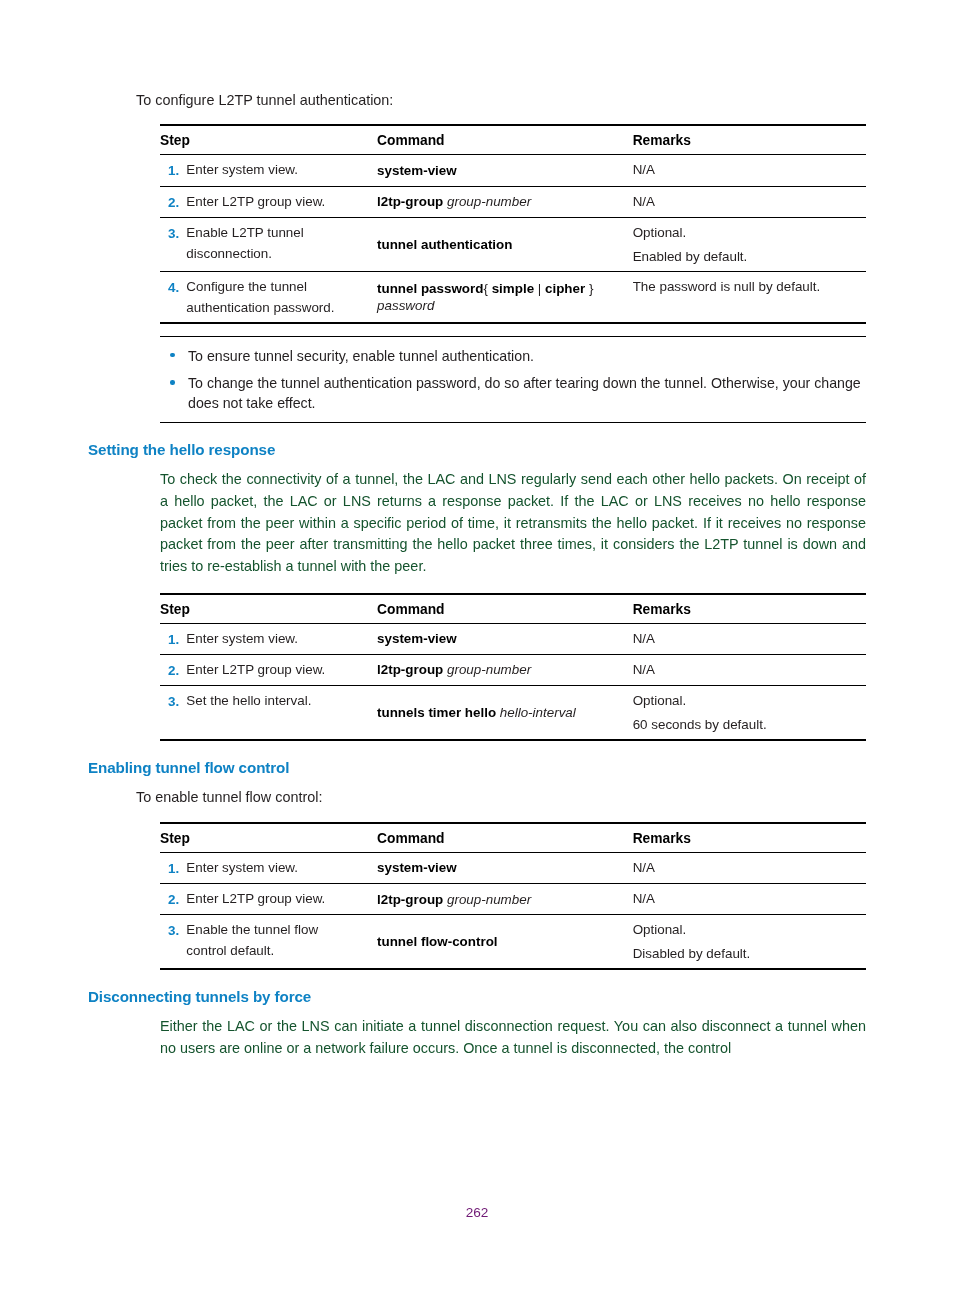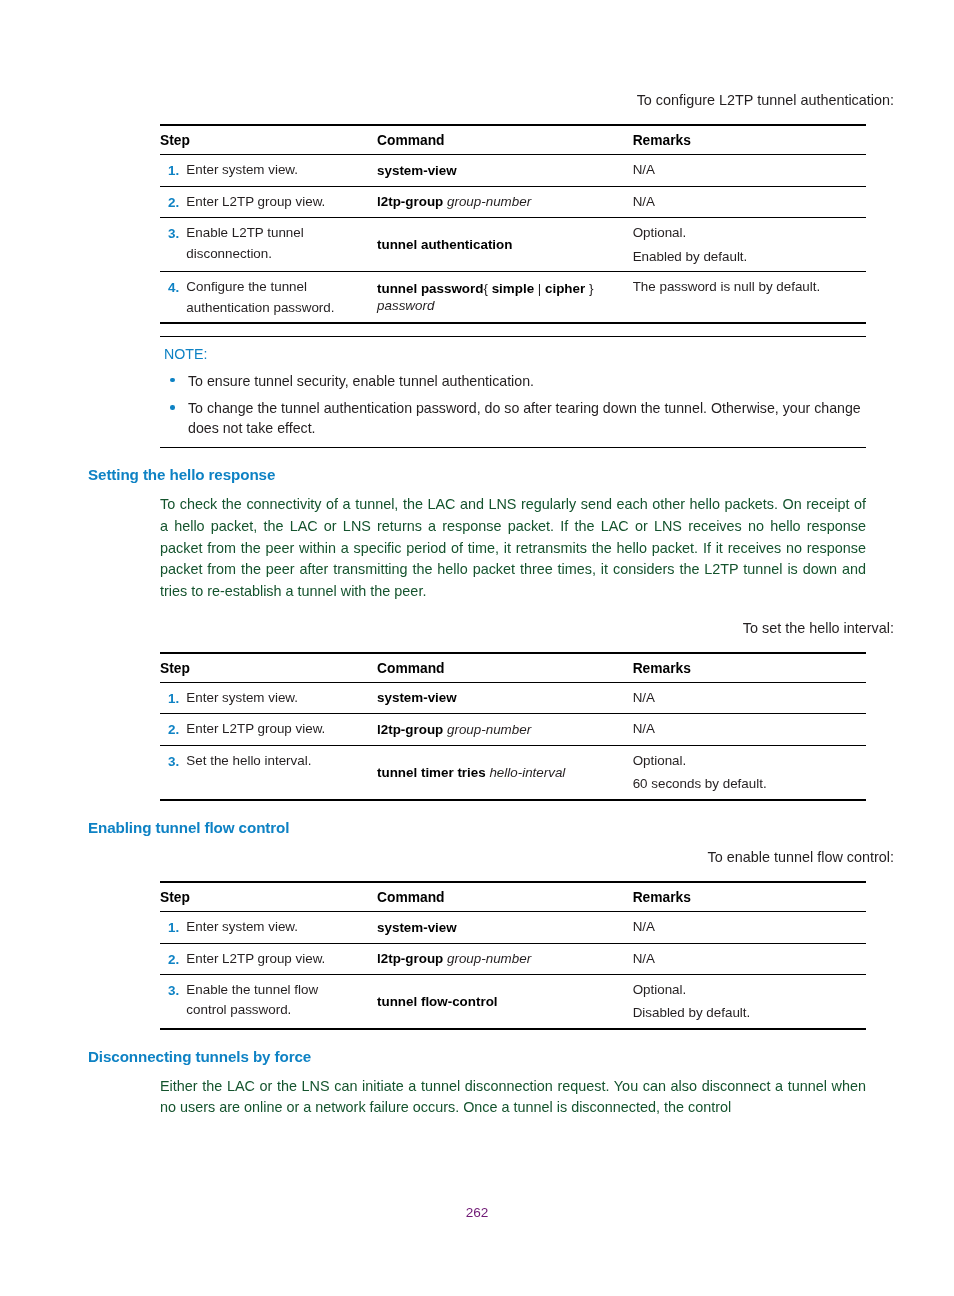--- a/index.html
+++ b/index.html
@@ -28,23 +28,22 @@
     position: absolute;
     left: 88px;
     top: 90px;
     width: 778px;
   }
 
   .lead {
     font-size: 14.4px;
     line-height: 1.42;
     color: #231f20;
-    margin: 0 0 14px 100px;
+    margin: 0 0 14px 48px;
     width: 706px;
-    text-align: right;
   }
 
   .body-par {
     font-size: 14.4px;
     line-height: 1.50;
     color: #14532d;
     margin: 0 0 15px 72px;
     width: 706px;
     text-align: justify;
   }
@@ -230,38 +229,36 @@
             <i>password</i>
           </td>
           <td class="rem">
             <span class="rem-line">The password is null by default.</span>
           </td>
         </tr>
       </tbody>
     </table>
 
     <div class="note-box">
-      <div class="note-title">NOTE:</div>
       <ul class="note-list">
         <li>
           <span class="bullet"></span>
           <span>To ensure tunnel security, enable tunnel authentication.</span>
         </li>
         <li>
           <span class="bullet"></span>
           <span>To change the tunnel authentication password, do so after tearing down the tunnel. Otherwise, your change does not take effect.</span>
         </li>
       </ul>
     </div>
 
     <div class="spacer-lg"></div>
 
     <h2 class="section-head">Setting the hello response</h2>
     <p class="body-par">To check the connectivity of a tunnel, the LAC and LNS regularly send each other hello packets. On receipt of a hello packet, the LAC or LNS returns a response packet. If the LAC or LNS receives no hello response packet from the peer within a specific period of time, it retransmits the hello packet. If it receives no response packet from the peer after transmitting the hello packet three times, it considers the L2TP tunnel is down and tries to re-establish a tunnel with the peer.</p>
-    <p class="lead">To set the hello interval:</p>
 
     <table class="proc-table">
       <colgroup>
         <col class="col-step">
           <col class="col-desc">
           <col class="col-cmd">
           <col class="col-rem">
       </colgroup>
       <thead>
         <tr>
@@ -295,21 +292,21 @@
           <td class="rem">
             <span class="rem-line">N/A</span>
           </td>
         </tr>
         <tr class="last-row">
           <td class="stepnum">3.</td>
           <td class="desc">
             <span class="desc-line">Set the hello interval.</span>
           </td>
           <td class="cmd">
-            <b>tunnel timer tries</b>
+            <b>tunnels timer hello</b>
             <i>hello-interval</i>
           </td>
           <td class="rem">
             <span class="rem-line">Optional.</span>
             <span class="rem-line">60 seconds by default.</span>
           </td>
         </tr>
       </tbody>
     </table>
 
@@ -355,21 +352,21 @@
             <i>group-number</i>
           </td>
           <td class="rem">
             <span class="rem-line">N/A</span>
           </td>
         </tr>
         <tr class="last-row">
           <td class="stepnum">3.</td>
           <td class="desc">
             <span class="desc-line">Enable the tunnel flow</span>
-            <span class="desc-line">control password.</span>
+            <span class="desc-line">control default.</span>
           </td>
           <td class="cmd">
             <b>tunnel flow-control</b>
           </td>
           <td class="rem">
             <span class="rem-line">Optional.</span>
             <span class="rem-line">Disabled by default.</span>
           </td>
         </tr>
       </tbody>

